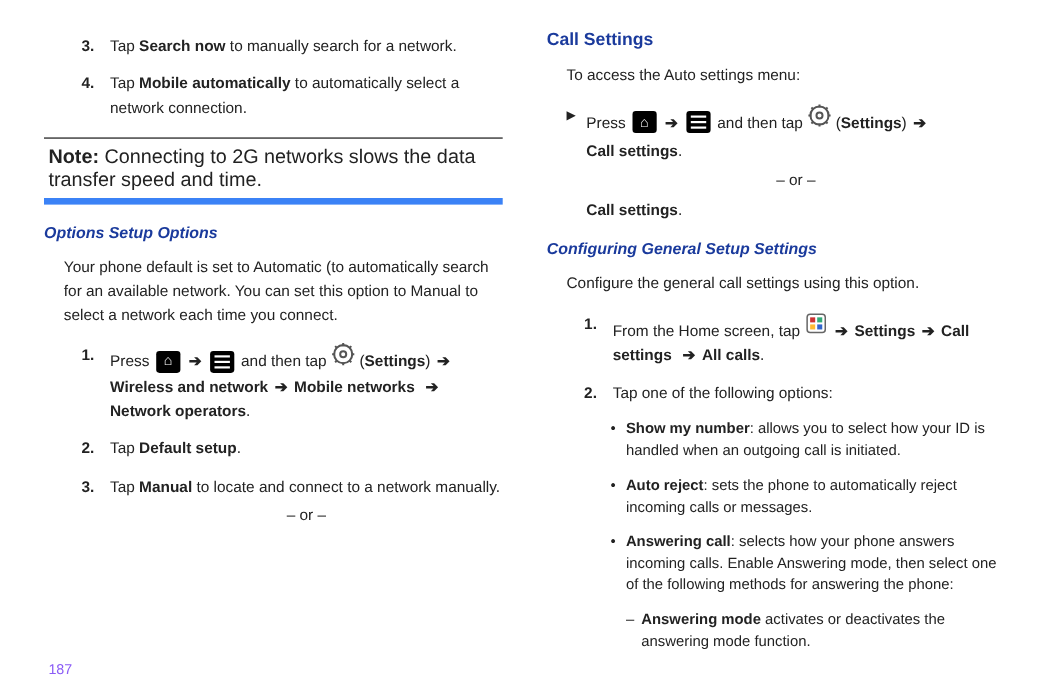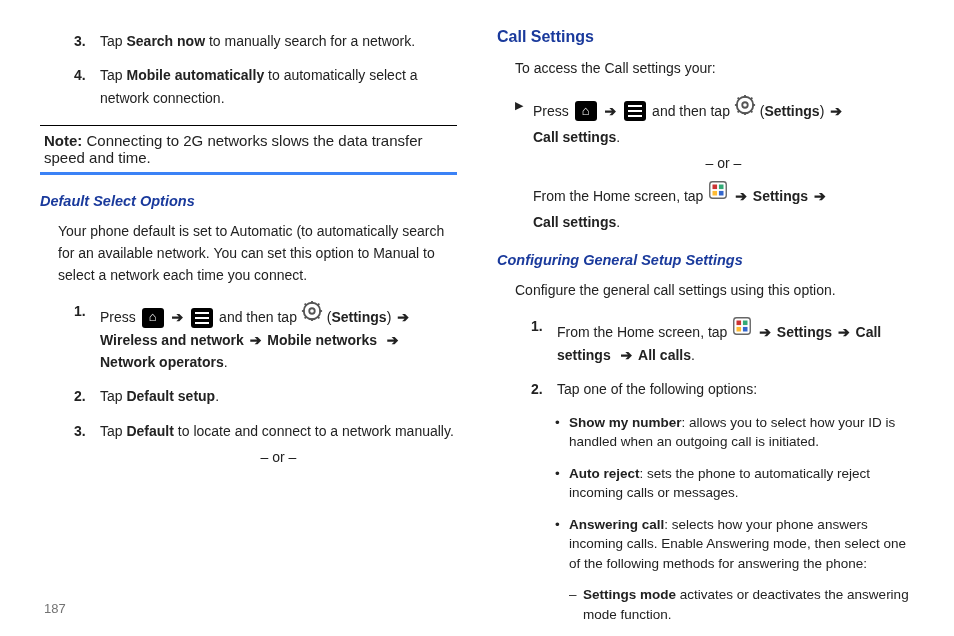--- a/index.html
+++ b/index.html
@@ -27,26 +27,26 @@
     margin: 2px 0 4px 34px;
     line-height: 1.6;
   }
   .ol-num {
     font-weight: bold;
     min-width: 26px;
   }
   .ol-body { flex: 1; }
   .note-box {
     border-top: 1px solid #000;
-    border-bottom: 3px solid #3b82f6;
+    border-bottom: 6px solid #3b82f6;
     padding: 6px 4px;
     margin: 6px 0 10px 0;
     font-family: "Arial Narrow", Arial, sans-serif;
     font-stretch: condensed;
-    font-size: 15px;
+    font-size: 18px;
   }
   .h-blue {
     color: #1a3a9c;
     font-weight: bold;
     font-style: italic;
     font-size: 14.5px;
     margin: 2px 0 4px 0;
   }
   .h-blue-noi {
     color: #1a3a9c;
@@ -118,21 +118,21 @@
   .arrow {
     font-weight: bold;
     margin: 0 2px;
   }
   .b { font-weight: bold; }
   .pagenum {
     position: absolute;
     bottom: 20px;
     left: 44px;
     font-size: 13px;
-    color: #737373;
+    color: #8b5cf6;
   }
   .or { margin: 4px 0; text-align: center; }
   .subline { margin-top: 4px; }
 </style>
 </head>
 <body>
 
 <div class="col col-left">
 
   <div class="ol-item">
@@ -146,21 +146,21 @@
     <div class="ol-num">4.</div>
     <div class="ol-body">
       <span>Tap </span><span class="b">Mobile automatically</span><span> to automatically select a network connection.</span>
     </div>
   </div>
 
   <div class="note-box">
     <span class="b">Note:</span><span> Connecting to 2G networks slows the data transfer speed and time.</span>
   </div>
 
-  <div class="h-blue">Default Select Options</div>
+  <div class="h-blue">Options Setup Options</div>
 
   <div class="para indent1">Your phone default is set to Automatic (to automatically search for an available network. You can set this option to Manual to select a network each time you connect.</div>
 
   <div class="ol-item">
     <div class="ol-num">1.</div>
     <div class="ol-body">
       <span>Press </span>
       <span class="icon">⌂</span>
       <span class="arrow">➔</span>
       <span class="icon icon-menu"></span>
@@ -193,31 +193,31 @@
   <div class="ol-item">
     <div class="ol-num">2.</div>
     <div class="ol-body">
       <span>Tap </span><span class="b">Default setup</span><span>.</span>
     </div>
   </div>
 
   <div class="ol-item">
     <div class="ol-num">3.</div>
     <div class="ol-body">
-      <span>Tap </span><span class="b">Default</span><span> to locate and connect to a network manually.</span>
+      <span>Tap </span><span class="b">Manual</span><span> to locate and connect to a network manually.</span>
       <div class="or">– or –</div>
     </div>
   </div>
 
 </div>
 
 <div class="col col-right">
 
   <div class="h-blue-noi">Call Settings</div>
-  <div class="para indent1">To access the Call settings your:</div>
+  <div class="para indent1">To access the Auto settings menu:</div>
 
   <div class="bullet-tri">
     <div class="tri">▶</div>
     <div class="ol-body">
       <span>Press </span>
       <span class="icon">⌂</span>
       <span class="arrow">➔</span>
       <span class="icon icon-menu"></span>
       <span> and then tap </span>
       <span class="icon-gear">
@@ -232,35 +232,20 @@
               <line x1="4" y1="4" x2="6" y2="6"></line>
               <line x1="18" y1="18" x2="20" y2="20"></line>
               <line x1="4" y1="20" x2="6" y2="18"></line>
               <line x1="18" y1="6" x2="20" y2="4"></line>
             </g>
           </svg>
       </span>
       (<span class="b">Settings</span>) <span class="arrow">➔</span>
       <div class="subline"><span class="b">Call settings</span>.</div>
       <div class="or">– or –</div>
-      <div class="subline">
-        <span>From the Home screen, tap </span>
-        <span class="icon-apps">
-          <svg viewBox="0 0 24 24">
-              <rect x="3" y="3" width="18" height="18" rx="3" fill="none" stroke="#666" stroke-width="1.5"></rect>
-              <rect x="6" y="6" width="5" height="5" fill="#c33"></rect>
-              <rect x="13" y="6" width="5" height="5" fill="#3a7"></rect>
-              <rect x="6" y="13" width="5" height="5" fill="#fb3"></rect>
-              <rect x="13" y="13" width="5" height="5" fill="#36c"></rect>
-            </svg>
-        </span>
-        <span class="arrow">➔</span>
-        <span class="b">Settings</span>
-        <span class="arrow">➔</span>
-      </div>
       <div class="subline"><span class="b">Call settings</span>.</div>
     </div>
   </div>
 
   <div class="h-blue" style="margin-top:8px">Configuring General Setup Settings</div>
   <div class="para indent1">Configure the general call settings using this option.</div>
 
   <div class="ol-item">
     <div class="ol-num">1.</div>
     <div class="ol-body">
@@ -296,18 +281,18 @@
     <div class="bdot">•</div>
     <div><span class="b">Auto reject</span><span>: sets the phone to automatically reject incoming calls or messages.</span></div>
   </div>
   <div class="bullet">
     <div class="bdot">•</div>
     <div><span class="b">Answering call</span><span>: selects how your phone answers incoming calls. Enable Answering mode, then select one of the following methods for answering the phone:</span></div>
   </div>
 
   <div class="dash-item">
     <div class="dash">–</div>
-    <div><span class="b">Settings mode</span><span> activates or deactivates the answering mode function.</span></div>
+    <div><span class="b">Answering mode</span><span> activates or deactivates the answering mode function.</span></div>
   </div>
 
 </div>
 
 <div class="pagenum">187</div>
 
 </body></html>

